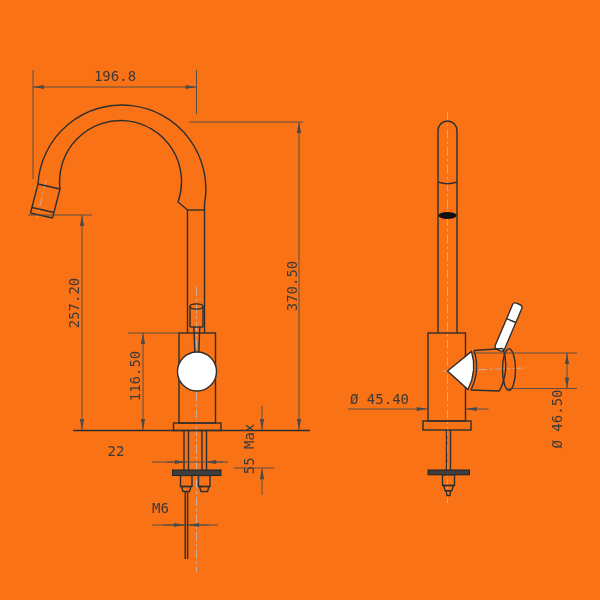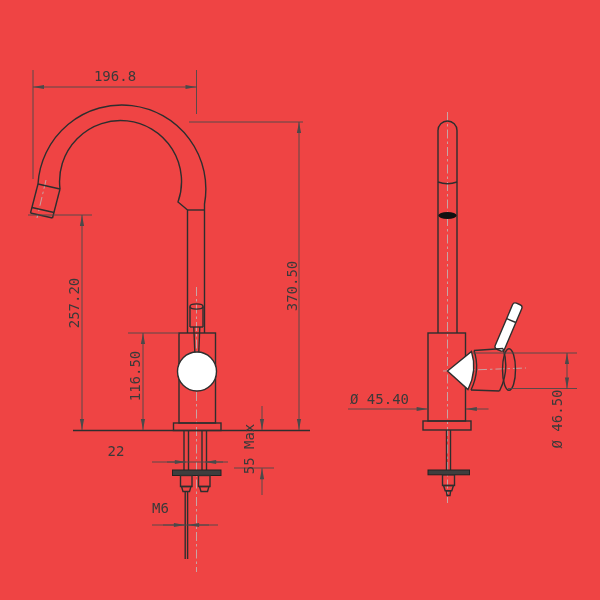--- a/index.html
+++ b/index.html
@@ -1,16 +1,16 @@
 <!DOCTYPE html>
 <html><head>
 <meta charset="utf-8">
 <style>
   html,body{margin:0;padding:0;background:#ffffff;}
-  .stage{width:600px;height:600px;background:#ef4444;position:relative;font-family:"DejaVu Sans Mono",monospace;}
+  .stage{width:600px;height:600px;background:#f97316;position:relative;font-family:"DejaVu Sans Mono",monospace;}
   svg{display:block;}
   .obj{stroke:#2e2e2e;stroke-width:1.4;fill:none;}
   .objw{stroke:#2e2e2e;stroke-width:1.4;fill:#ffffff;}
   .dim{stroke:#4a4a4a;stroke-width:0.9;fill:none;}
   .cl{stroke:#bcbcbc;stroke-width:0.8;stroke-dasharray:9 3 2.5 3;fill:none;}
   .lbl{font-family:"DejaVu Sans Mono",monospace;font-size:14px;fill:#3a3a3a;}
   .dark{fill:#3e3e3e;stroke:#222;stroke-width:1;}
 </style>
 </head>
 <body>

